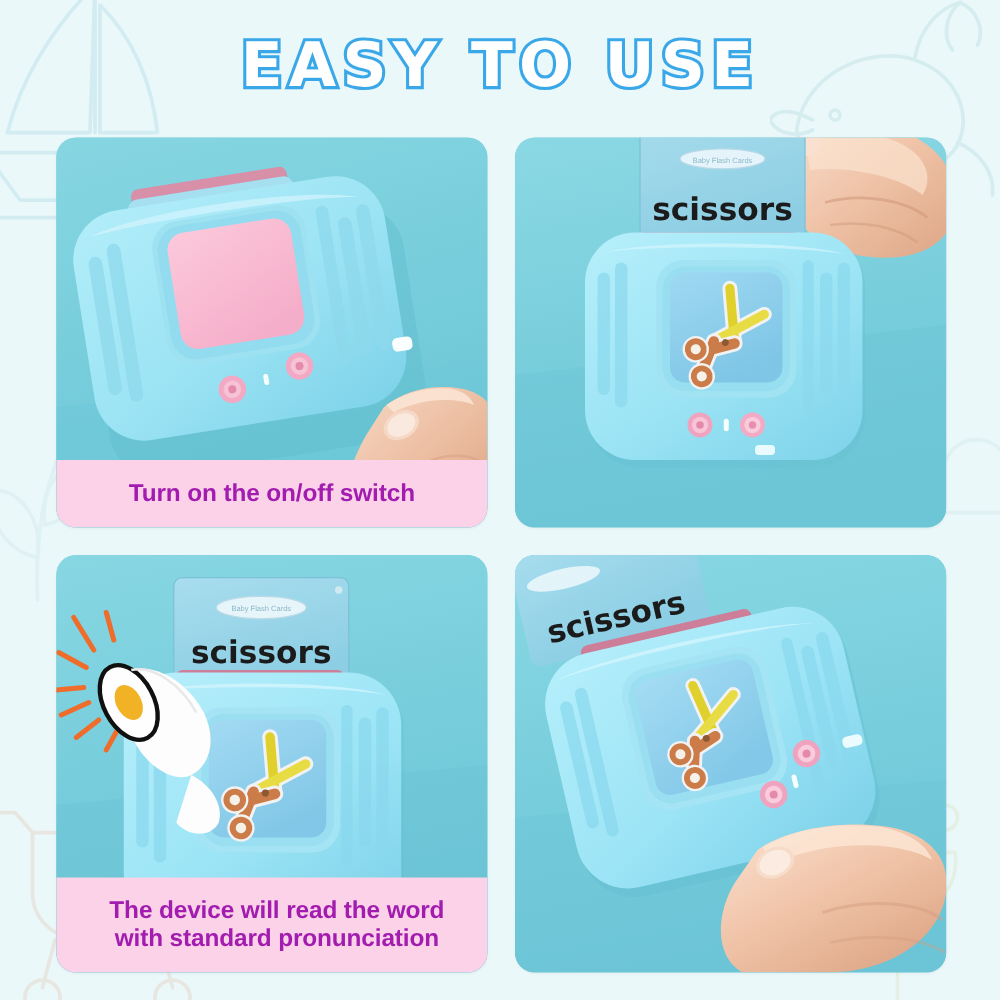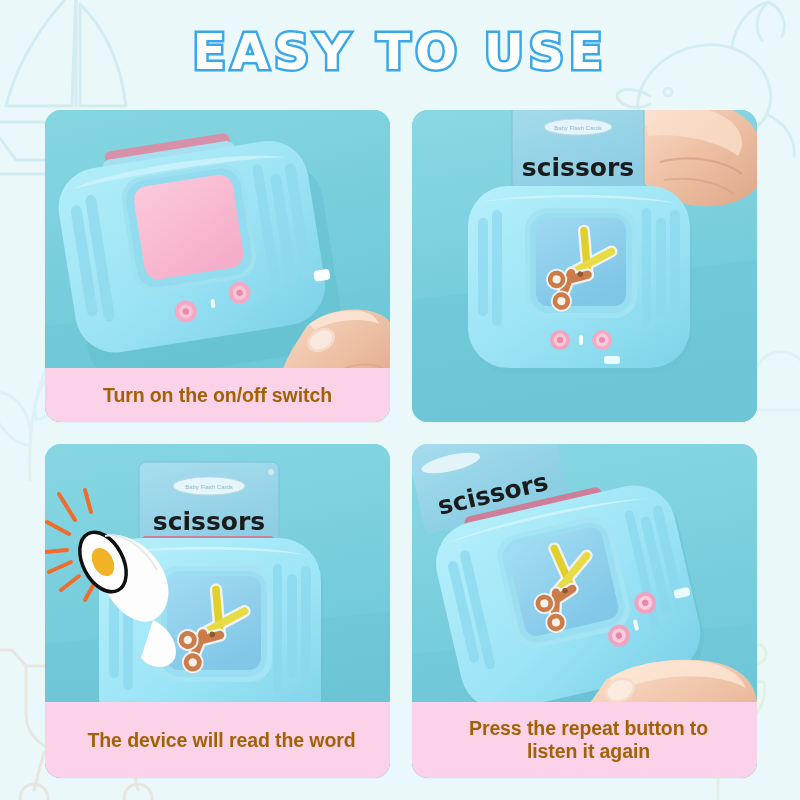--- a/index.html
+++ b/index.html
@@ -84,21 +84,21 @@
   .caption {
     position: absolute;
     left: 0;
     right: 0;
     bottom: 0;
     background: #fbd2e7;
     display: flex;
     align-items: center;
     justify-content: center;
     text-align: center;
-    color: #a16207;
+    color: #a21caf;
     font-weight: bold;
     letter-spacing: -0.1px;
     line-height: 1.18;
     padding: 0 8px;
     box-sizing: border-box;
   }
   .cap-1line { height: 54px; font-size: 19.5px; }
   .cap-2line { height: 76px; font-size: 19.5px; padding-left: 16px; }
   .cap-2line span { display: block; }
 </style>
@@ -453,20 +453,21 @@
             <path d="M108 176 C 124 184, 134 200, 130 214 C 124 226, 106 226, 96 214" fill="#fdfdfd"></path>
             <ellipse cx="58" cy="118" rx="20" ry="32" transform="rotate(-28 58 118)" fill="#fefefe" stroke="#101010" stroke-width="3.5"></ellipse>
             <ellipse cx="58" cy="118" rx="10" ry="15" transform="rotate(-28 58 118)" fill="#f2b226"></ellipse>
             <path d="M60 92 C 78 88, 100 104, 112 126" stroke="#e8e8e8" stroke-width="2" fill="none"></path>
           </g>
         </svg>
       </div>
       <div class="caption cap-2line">
         <div>
           <span>The device will read the word</span>
+          <span>with standard pronunciation</span>
         </div>
       </div>
     </div>
 
     <div class="panel">
       <div class="photo">
         <svg viewBox="0 0 345 334" preserveAspectRatio="xMidYMid slice">
           <defs>
             <linearGradient id="bg4" x1="0" y1="0" x2="0.2" y2="1">
               <stop offset="0%" stop-color="#88d8e4"></stop>
@@ -555,22 +556,16 @@
                      C 342 306, 300 334, 250 334 L 182 334 C 160 322, 160 288, 176 262 Z" fill="url(#skin4)"></path>
             <path d="M198 234 C 220 220, 254 214, 288 217 C 312 220, 328 230, 334 244
                      C 310 230, 256 226, 208 246 Z" fill="#fce7d6" opacity="0.8"></path>
             <ellipse cx="208" cy="246" rx="16" ry="12" transform="rotate(-26 208 246)" fill="#f7dcc9"></ellipse>
             <ellipse cx="208" cy="246" rx="13" ry="9.5" transform="rotate(-26 208 246)" fill="#fbebe0"></ellipse>
             <path d="M246 286 C 284 274, 324 278, 342 292" stroke="#d39d80" stroke-width="2.4" fill="none" opacity="0.5"></path>
             <path d="M252 310 C 288 302, 324 306, 344 318" stroke="#d39d80" stroke-width="2.2" fill="none" opacity="0.4"></path>
           </g>
         </svg>
       </div>
-      <div class="caption cap-2line">
-        <div>
-          <span>Press the repeat button to</span>
-          <span>listen it again</span>
-        </div>
-      </div>
     </div>
 
   </div>
 </div>
 
 </body></html>

